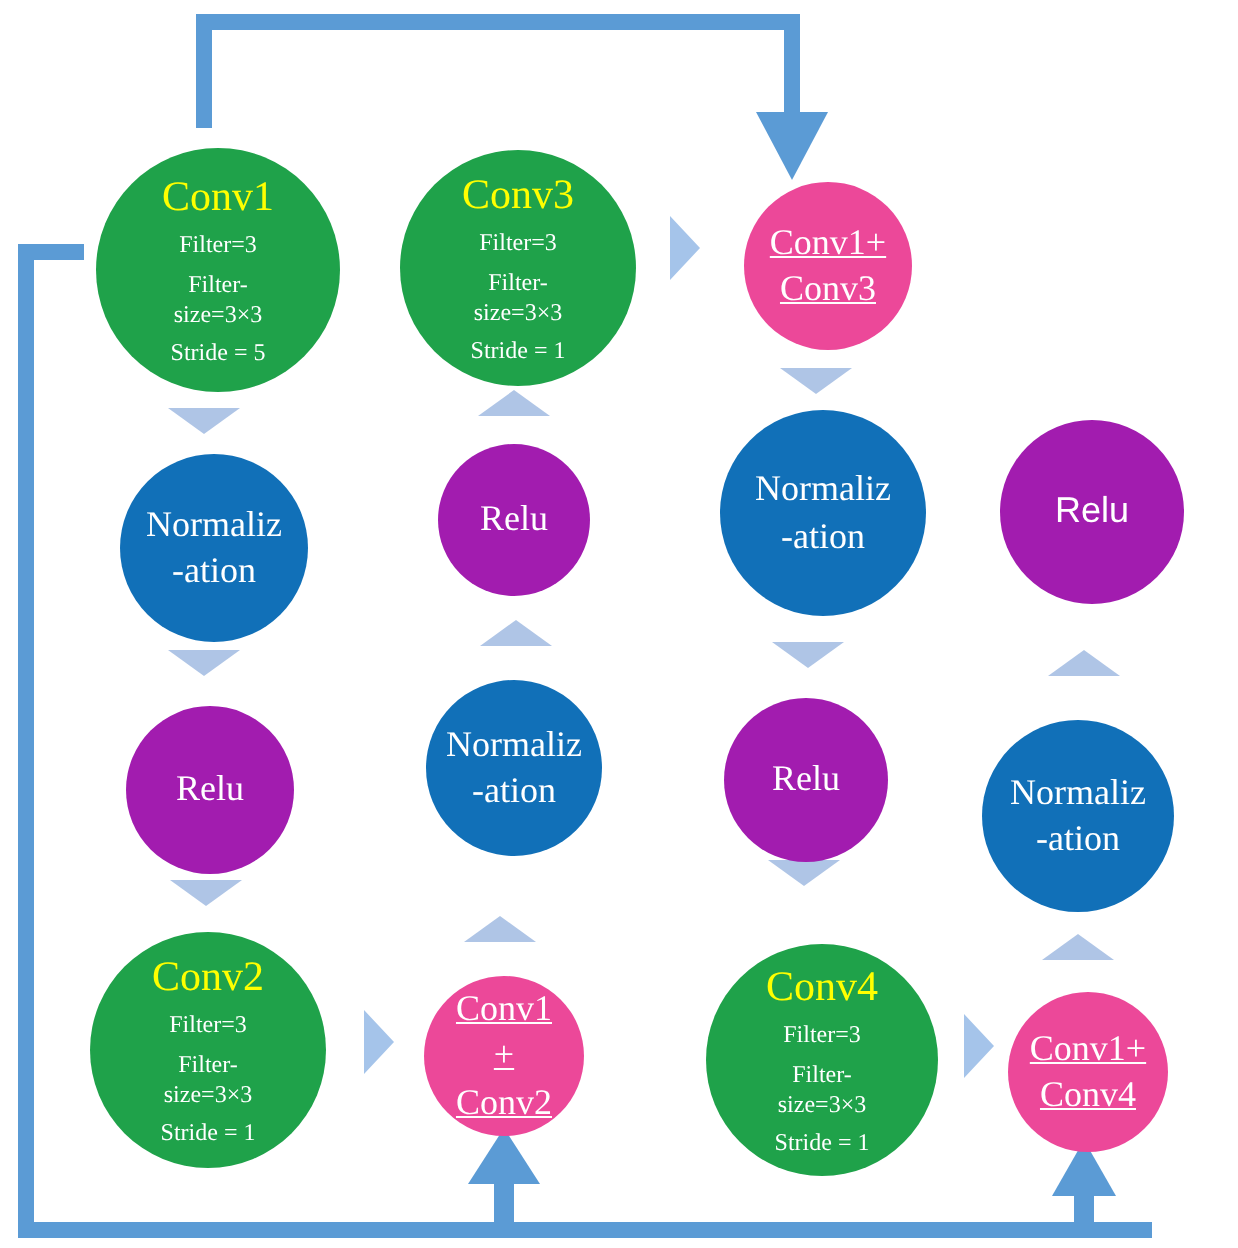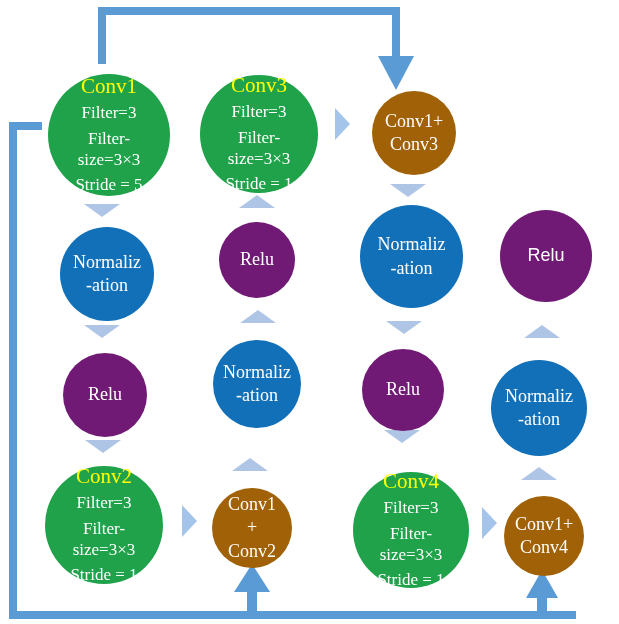--- a/index.html
+++ b/index.html
@@ -2,24 +2,24 @@
 <html><head>
 <meta charset="utf-8">
 <style>
   html,body{margin:0;padding:0;background:#ffffff;}
   #canvas{position:relative;width:619px;height:620px;background:#ffffff;overflow:hidden;
           font-family:"Liberation Serif", serif;}
   .node{position:absolute;border-radius:50%;display:flex;flex-direction:column;
         align-items:center;justify-content:center;text-align:center;color:#ffffff;}
   .green{background:#1FA24A;}
   .blue{background:#1170B8;}
-  .yellow{background:#701a75;}
-  .orange{background:#a16207;}
+  .yellow{background:#a21caf;}
+  .orange{background:#ec4899;text-decoration:underline;}
   .ntitle{color:#FFFF00;font-size:21px;line-height:1.15;}
-  .nline{font-size:17px;line-height:1.22;}
+  .nline{font-size:12px;line-height:1.22;}
   .g{margin-top:5px;}
   .big .nline{font-size:18px;line-height:1.3;}
   .sans{font-family:"Liberation Sans", sans-serif;}
   .chev{position:absolute;background:#AFC5E6;}
   .down{width:36px;height:13px;clip-path:polygon(50% 100%,0 0,100% 0);}
   .up{width:36px;height:13px;clip-path:polygon(50% 0,0 100%,100% 100%);}
   .right{width:15px;height:32px;background:#A5C4EA;clip-path:polygon(0 0,100% 50%,0 100%);}
   svg{position:absolute;left:0;top:0;}
 </style>
 </head>

